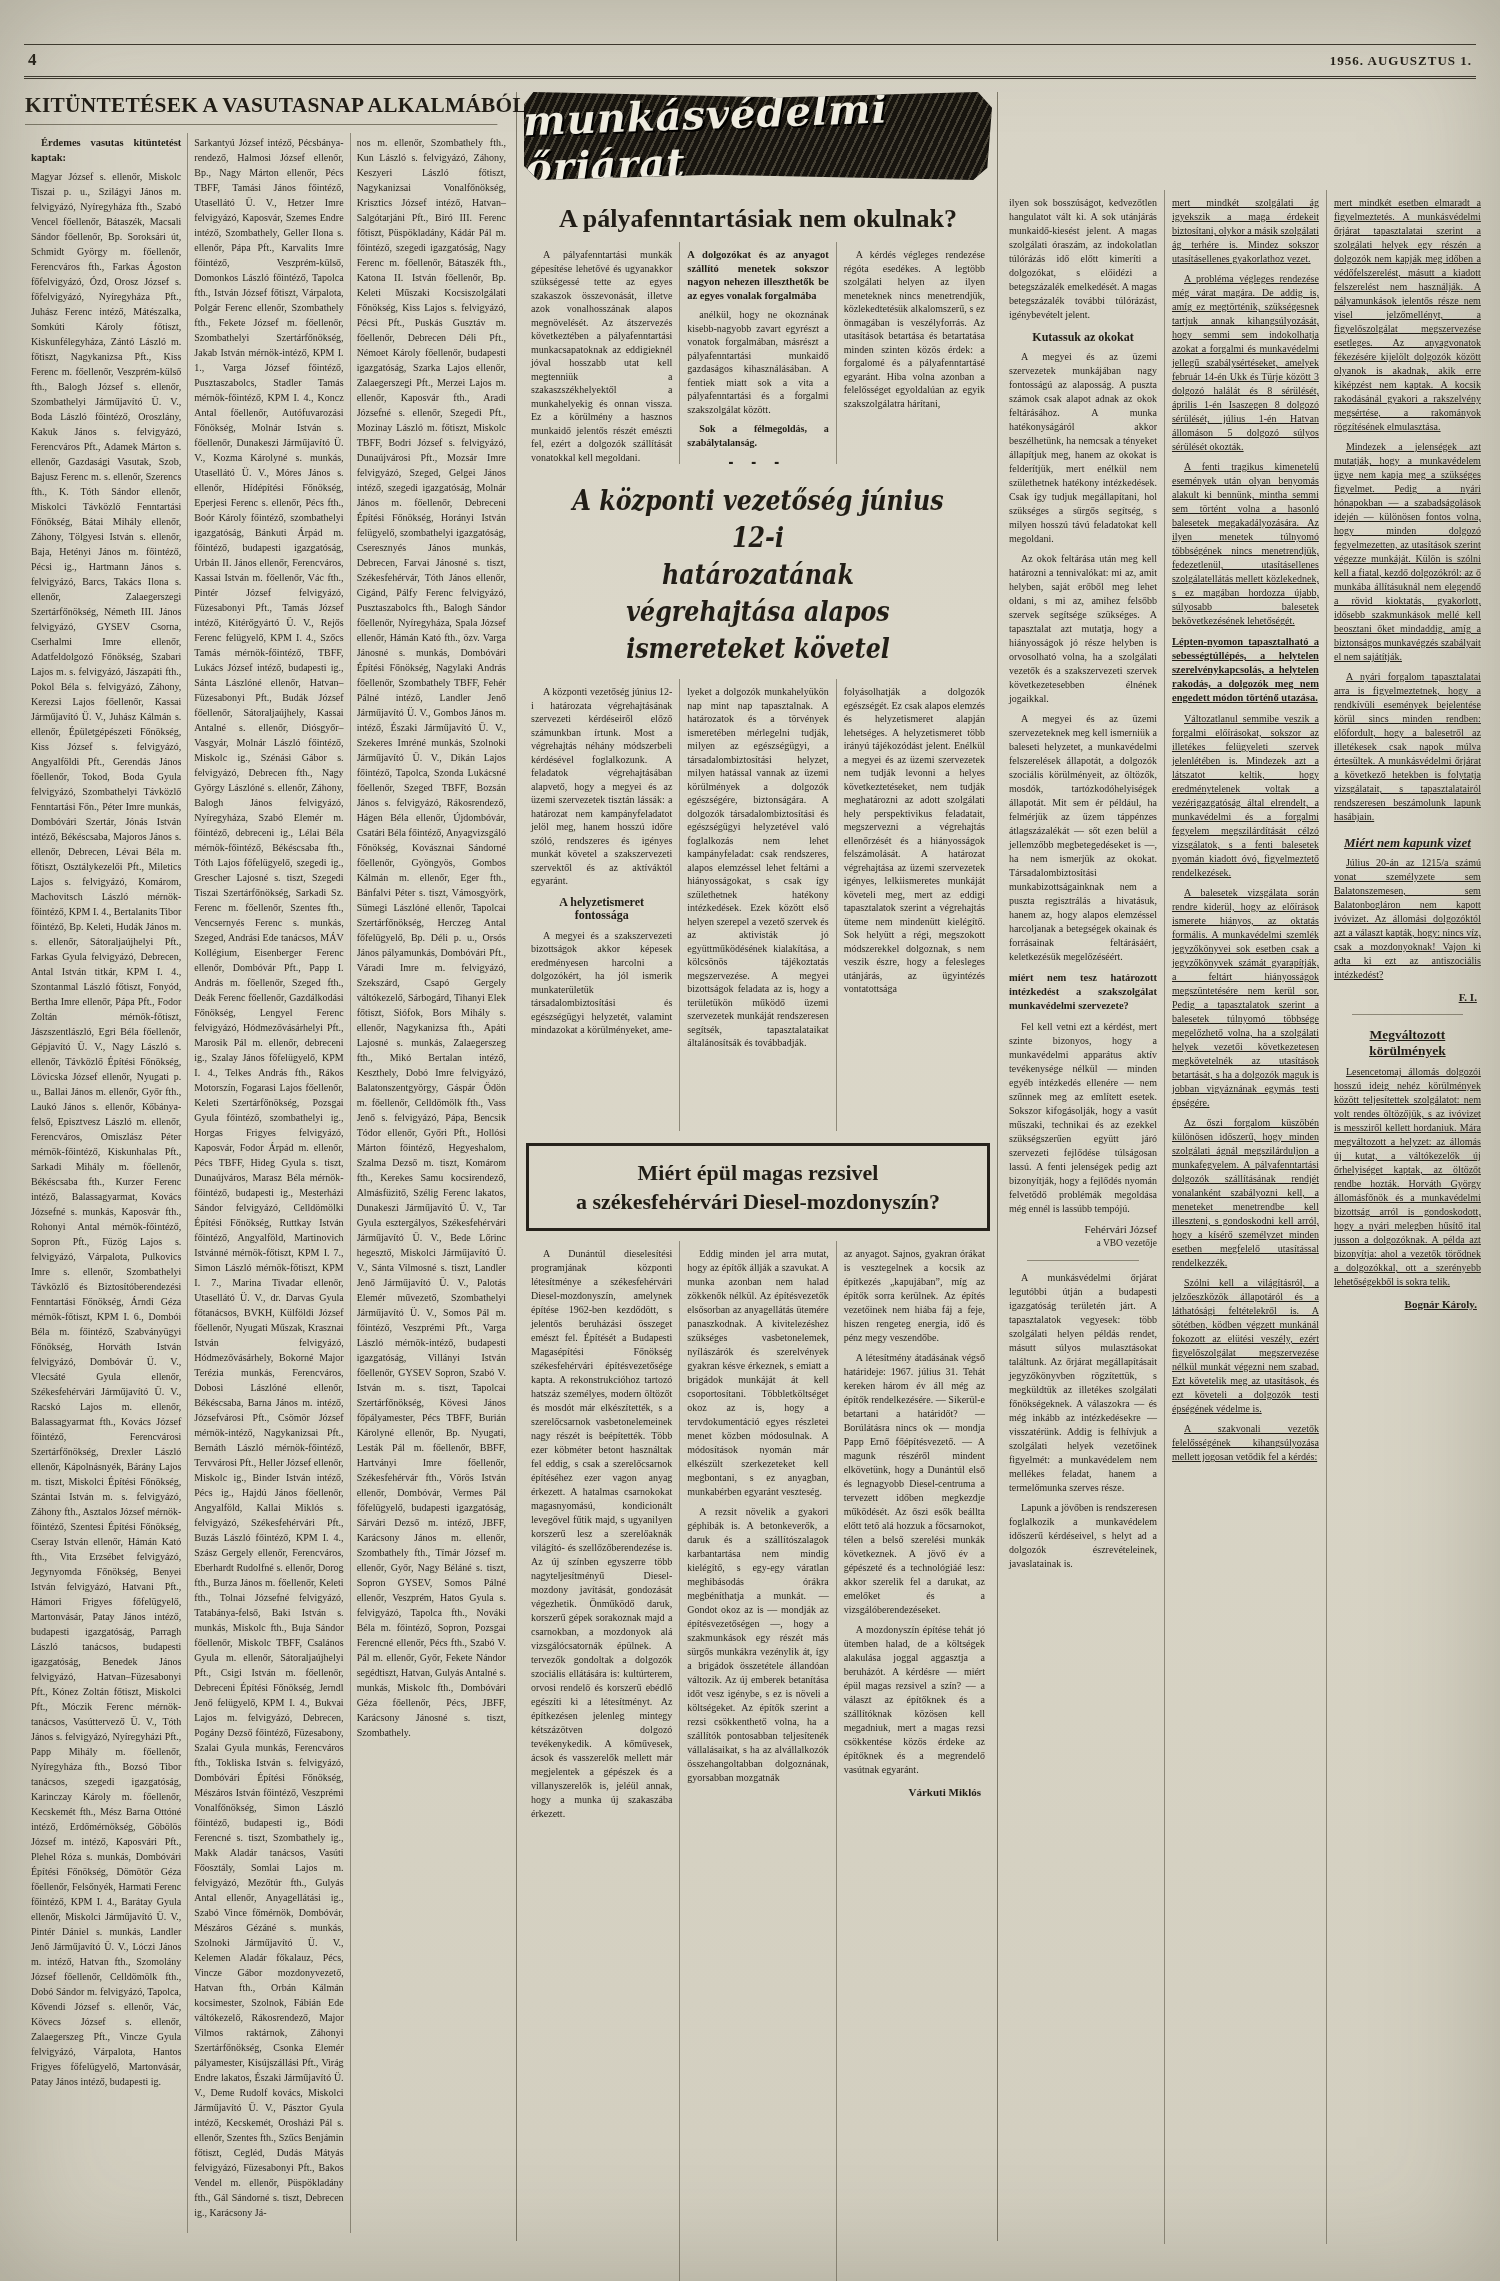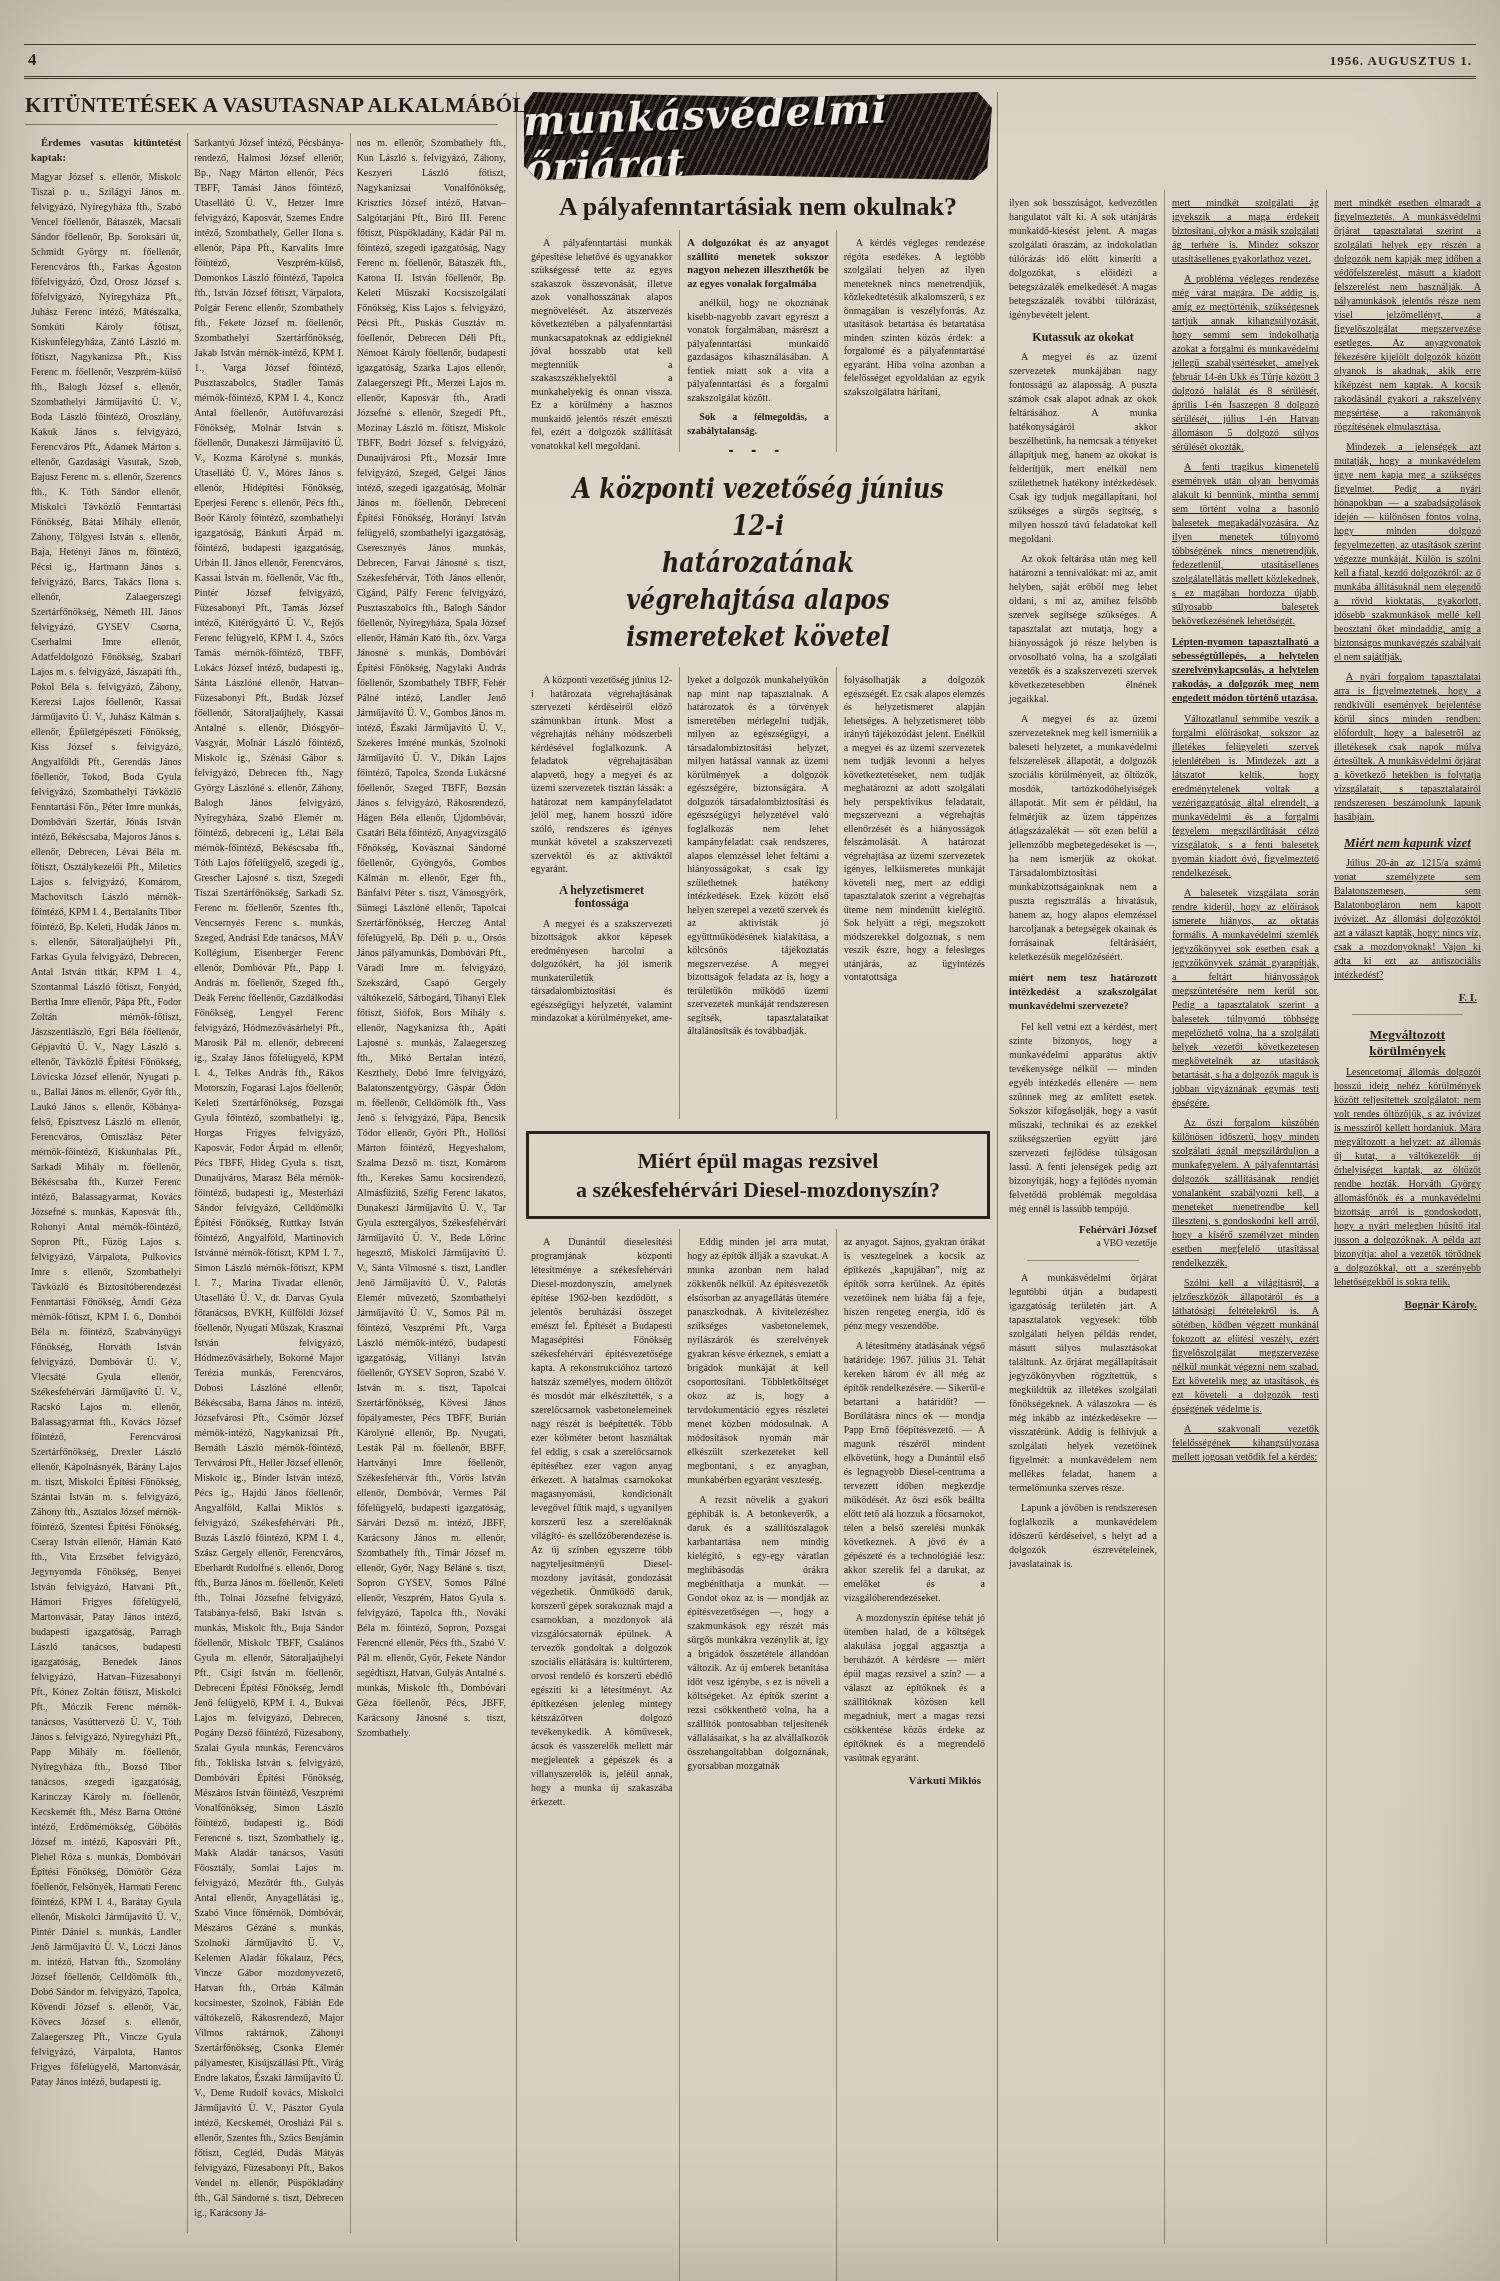--- a/index.html
+++ b/index.html
@@ -26,21 +26,21 @@
         text-align:justify;}
   .acol+.acol{border-left:1px solid #8d8878;}
   .awards-intro{font-weight:bold;font-size:10.5px;margin:0 0 4px;text-indent:10px;}
   
   .middle-block{position:absolute;left:524px;top:92px;width:468px;}
   .banner{height:88px;background:repeating-linear-gradient(115deg,#17140f 0 5px,#464135 5px 7px);
         display:flex;align-items:center;justify-content:center;
         clip-path:polygon(0 14%,2% 0,55% 6%,97% 0,100% 18%,99% 86%,96% 100%,40% 94%,3% 100%,0 84%);}
   .banner span{font-family:"DejaVu Serif",serif;font-style:italic;font-weight:bold;font-size:40px;
         color:#efece0;transform:rotate(-2deg);letter-spacing:1px;text-shadow:2px 2px 0 #000;}
-  .track-headline{text-align:center;font-weight:bold;font-size:26px;margin:12px 0 8px;}
+  .track-headline{text-align:center;font-weight:bold;font-size:26px;margin:24px 0 8px;}
   .cols{display:flex;}
   .col{flex:1;box-sizing:border-box;padding:0 7px;font-size:10px;line-height:13.5px;text-align:justify;overflow:hidden;}
   .col+.col{border-left:1px solid #8d8878;}
   .track-body{height:222px;overflow:hidden;}
   p{margin:6px 0 2px;text-indent:12px;}
   .lede{font-weight:bold;text-indent:0;font-size:10.5px;}
   .bold-end{font-weight:bold;}
   .sep{text-align:center;font-size:8px;letter-spacing:8px;margin-top:8px;}
   .council-headline{font-family:"DejaVu Serif",serif;font-style:italic;font-weight:bold;
         text-align:center;margin:18px 0 12px;transform:scaleX(.88);transform-origin:center;}
@@ -52,21 +52,21 @@
   .diesel-body{height:1080px;overflow:hidden;}
   .diesel-body .col{line-height:14px;}
   .sig-right{text-align:right;font-weight:bold;font-size:11px;margin-top:8px;padding-right:4px;}
   
   .right-block{position:absolute;left:1002px;top:190px;width:486px;height:2054px;display:flex;}
   .rcol{width:33.33%;box-sizing:border-box;padding:0 7px;font-size:10px;line-height:14px;
         text-align:justify;overflow:hidden;}
   .rcol+.rcol{border-left:1px solid #8d8878;text-decoration:underline;}
   .question{font-weight:bold;font-size:10.5px;margin:7px 0;text-indent:0;}
   .bold-block{font-weight:bold;font-size:10.5px;margin:7px 0;text-indent:0;}
-  .sig-name{text-align:right;font-weight:bold;font-size:11px;margin-top:6px;}
+  .sig-name{text-align:right;font-weight:normal;font-size:11px;margin-top:6px;}
   .sig-role{text-align:right;font-size:9.5px;margin-bottom:6px;}
   .mini-rule{border-top:1px solid #8d8878;margin:10px 18px;}
   .item-head-i{font-weight:bold;font-style:italic;font-size:13px;text-align:center;margin:12px 0 6px;}
   .item-head{font-weight:bold;font-size:13.5px;text-align:center;margin:12px 0 6px;line-height:16px;}
 </style>
 </head>
 <body>
 
 <div class="page">
 

